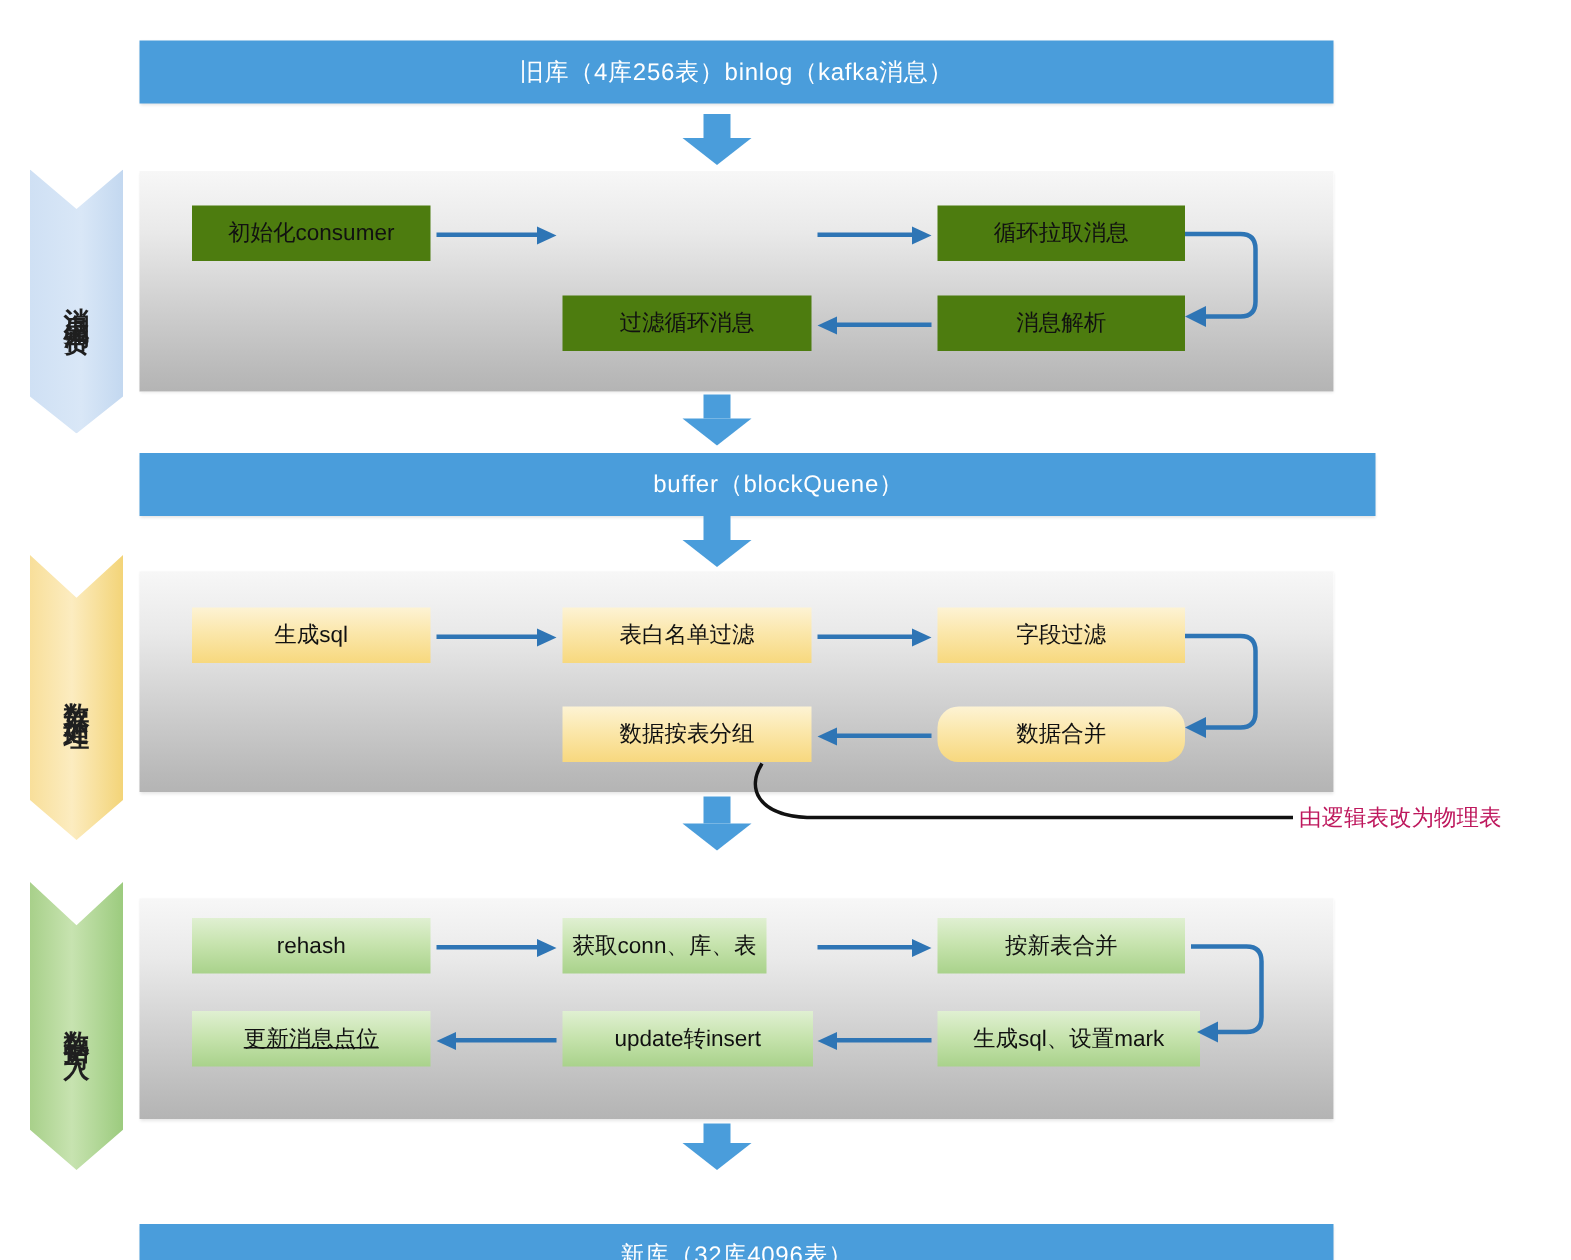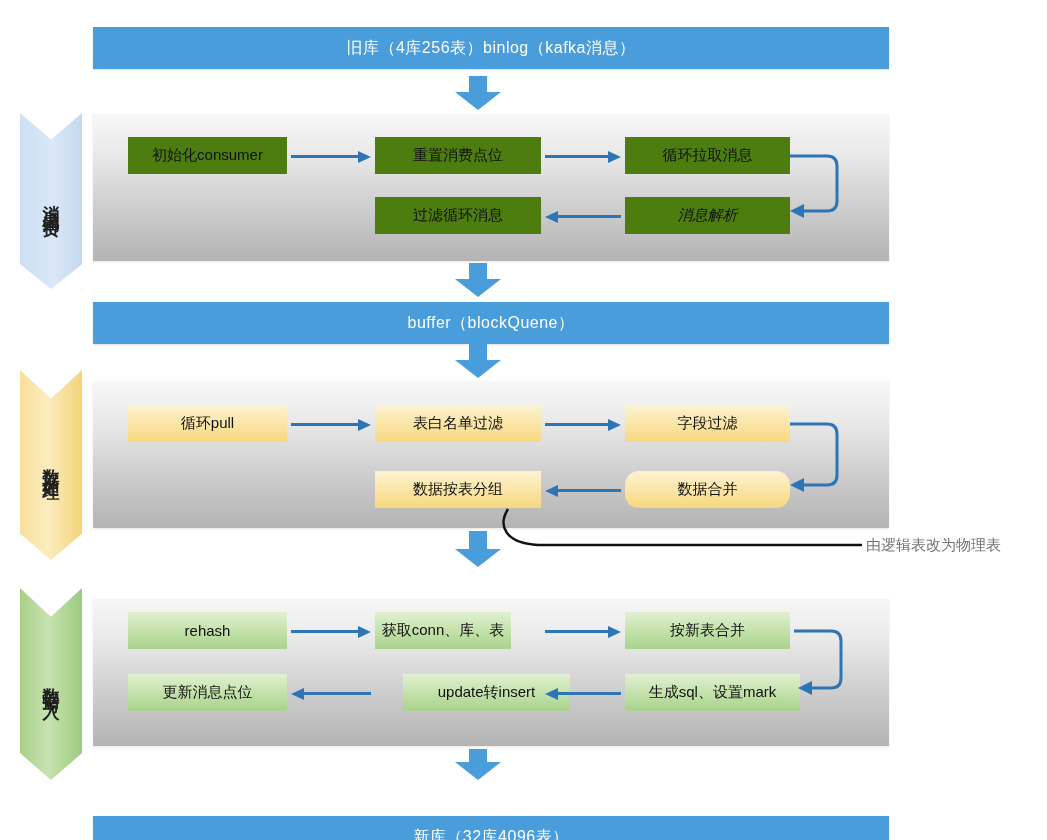--- a/index.html
+++ b/index.html
@@ -12,21 +12,21 @@
 
   
   .bar{
     position:absolute;left:93px;width:796px;height:42px;
     background:#4a9ddb;color:#ffffff;
     display:flex;align-items:center;justify-content:center;
     font-size:16px;letter-spacing:.5px;
     box-shadow:0 1px 2px rgba(0,0,0,.12);
   }
   .bar-top{top:27px;}
-  .bar-buffer{top:302px;}
+  .bar-buffer{top:302px;padding-left:28px;}
   .bar-bottom{top:780px;margin-top:36px;}
 
   
   .panel{
     position:absolute;left:93px;width:796px;
     background:linear-gradient(to bottom,#f7f7f7 0%,#e9e9e9 28%,#cfcfcf 62%,#b9b9b9 92%,#b4b4b4 100%);
     box-shadow:0 1px 2px rgba(0,0,0,.10);
   }
   .panel-consume{top:114px;height:147px;}
   .panel-process{top:381px;height:147px;}
@@ -86,21 +86,21 @@
   .conn.left  .tip{left:0;border-right:13px solid #2e75b5;}
   .conn.right .line{left:0;right:10px;}
   .conn.left  .line{left:10px;right:0;}
 
   
   .loop{position:absolute;pointer-events:none;}
 
   
   .callout{position:absolute;pointer-events:none;}
   .callout-label{
-    position:absolute;left:866px;top:536px;font-size:15px;color:#737373;white-space:nowrap;
+    position:absolute;left:866px;top:536px;font-size:15px;color:#be185d;white-space:nowrap;
   }
 </style>
 </head>
 <body>
 
 <div class="canvas">
 
   <div class="bar bar-top">
     <span>旧库（4库256表）binlog（kafka消息）</span>
   </div>
@@ -112,27 +112,24 @@
 
   <div class="chev chev-blue">
     <span>消息消费</span>
   </div>
 
   <div class="panel panel-consume"></div>
 
   <div class="node n-blue" style="left:128px;top:137px;width:159px;">
     <span>初始化consumer</span>
   </div>
-  <div class="node n-blue" style="left:375px;top:137px;width:166px;">
-    <span>重置消费点位</span>
-  </div>
   <div class="node n-blue" style="left:625px;top:137px;width:165px;font-family:Liberation Mono, monospace;">
     <span>循环拉取消息</span>
   </div>
-  <div class="node n-blue" style="left:625px;top:197px;width:165px;font-style:italic;">
+  <div class="node n-blue" style="left:625px;top:197px;width:165px;">
     <span>消息解析</span>
   </div>
   <div class="node n-blue" style="left:375px;top:197px;width:166px;">
     <span>过滤循环消息</span>
   </div>
 
   <div class="conn right" style="left:291px;top:151px;width:80px;">
     <div class="line"></div>
     <div class="tip"></div>
   </div>
@@ -164,21 +161,21 @@
     <div class="head"></div>
   </div>
 
   <div class="chev chev-yellow">
     <span>数据处理</span>
   </div>
 
   <div class="panel panel-process"></div>
 
   <div class="node n-yellow" style="left:128px;top:405px;width:159px;">
-    <span>循环pull</span>
+    <span>生成sql</span>
   </div>
   <div class="node n-yellow" style="left:375px;top:405px;width:166px;">
     <span>表白名单过滤</span>
   </div>
   <div class="node n-yellow" style="left:625px;top:405px;width:165px;">
     <span>字段过滤</span>
   </div>
   <div class="node n-yellow" style="left:625px;top:471px;width:165px;border-radius:14px;">
     <span>数据合并</span>
   </div>
@@ -225,24 +222,24 @@
   </div>
   <div class="node n-green" style="left:375px;top:612px;width:136px;">
     <span>获取conn、库、表</span>
   </div>
   <div class="node n-green" style="left:625px;top:612px;width:165px;">
     <span>按新表合并</span>
   </div>
   <div class="node n-green" style="left:625px;top:674px;width:175px;">
     <span>生成sql、设置mark</span>
   </div>
-  <div class="node n-green" style="left:375px;top:674px;width:167px;margin-left:28px;">
+  <div class="node n-green" style="left:375px;top:674px;width:167px;">
     <span>update转insert</span>
   </div>
-  <div class="node n-green" style="left:128px;top:674px;width:159px;">
+  <div class="node n-green" style="left:128px;top:674px;width:159px;text-decoration:underline;">
     <span>更新消息点位</span>
   </div>
 
   <div class="conn right" style="left:291px;top:626px;width:80px;">
     <div class="line"></div>
     <div class="tip"></div>
   </div>
   <div class="conn right" style="left:545px;top:626px;width:76px;">
     <div class="line"></div>
     <div class="tip"></div>

